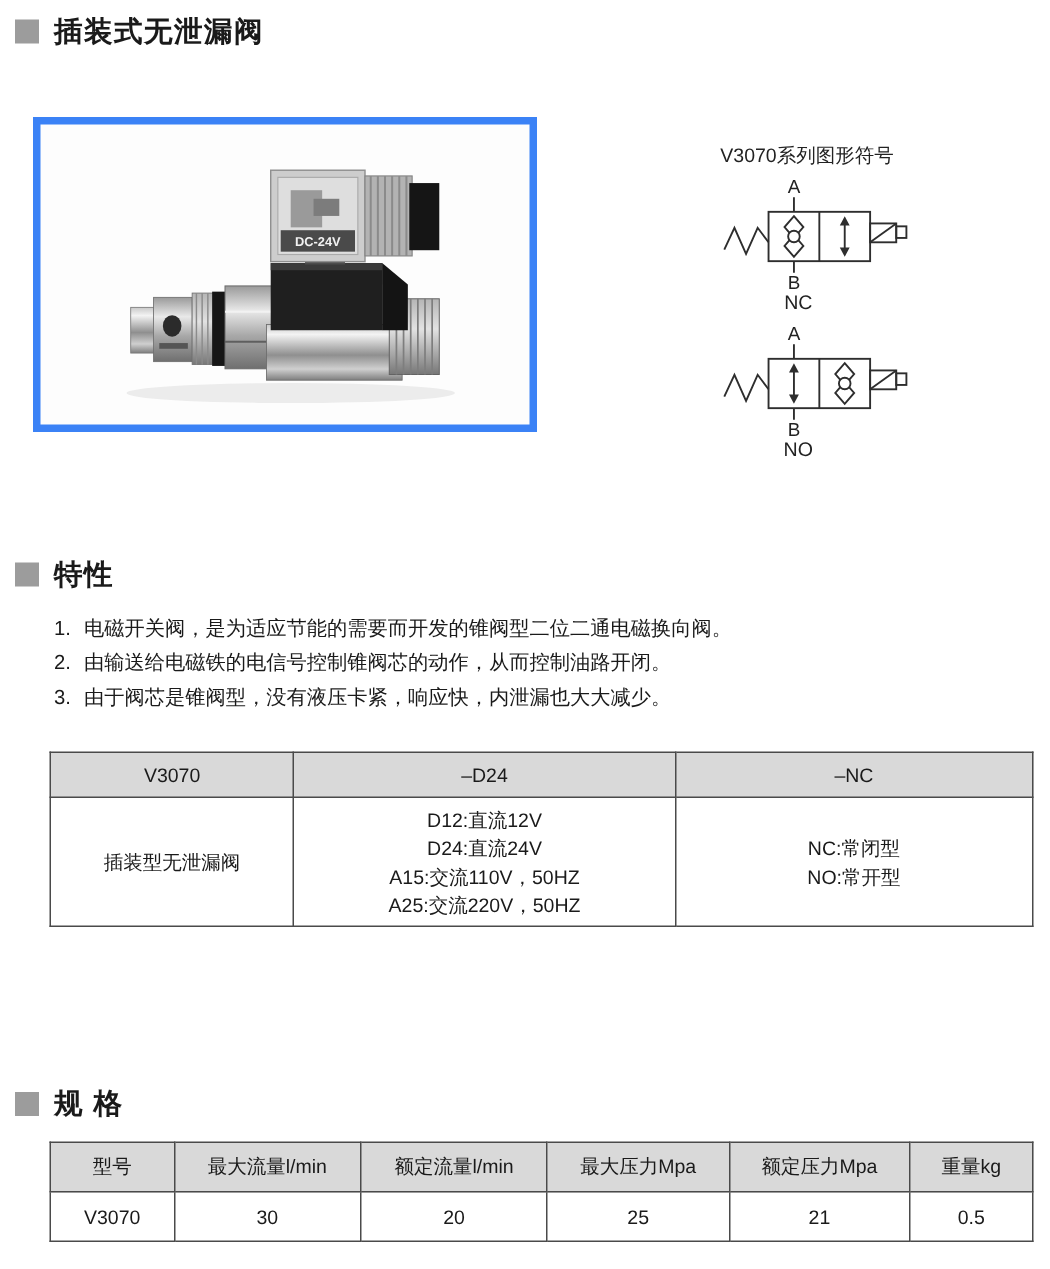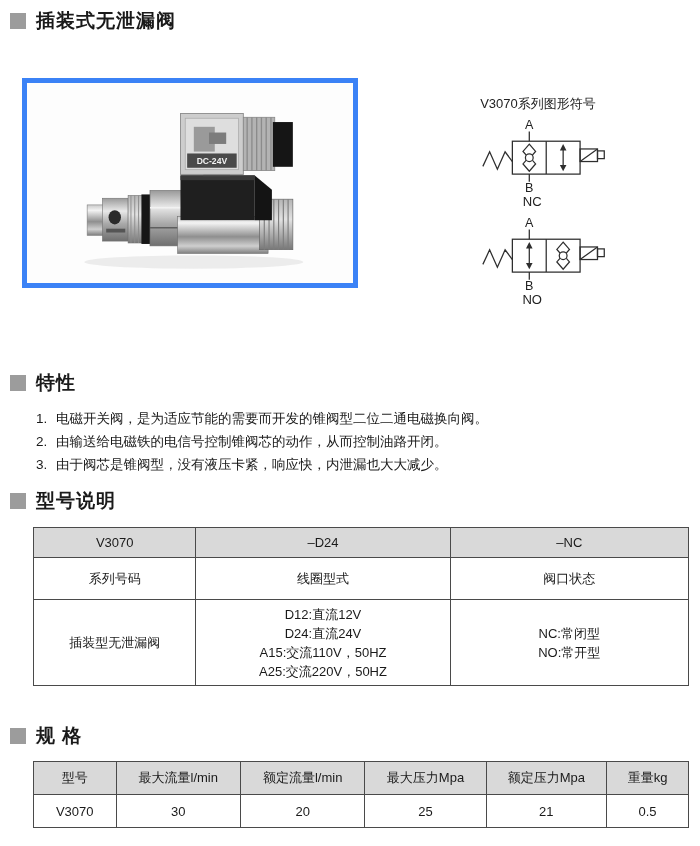--- a/index.html
+++ b/index.html
@@ -227,40 +227,31 @@
       <span class="feat-text">由输送给电磁铁的电信号控制锥阀芯的动作，从而控制油路开闭。</span>
     </div>
     <div class="feat-item">
       <span class="feat-num">3.</span>
       <span class="feat-text">由于阀芯是锥阀型，没有液压卡紧，响应快，内泄漏也大大减少。</span>
     </div>
   </div>
 </div>
 
 <div class="sec-model">
-  <div class="sec-head">
-    <span class="bullet"></span>
-    <h2>型号说明</h2>
-  </div>
   <table class="model-table">
     <colgroup>
         <col style="width:24.8%">
         <col style="width:38.8%">
         <col style="width:36.4%">
       </colgroup>
     <tbody>
       <tr class="r1 gray-row">
         <td>V3070</td>
         <td>–D24</td>
         <td>–NC</td>
-      </tr>
-      <tr class="r2">
-        <td>系列号码</td>
-        <td>线圈型式</td>
-        <td>阀口状态</td>
       </tr>
       <tr class="r3">
         <td>插装型无泄漏阀</td>
         <td>
           <div class="cell-lines">
             <div>D12:直流12V</div>
             <div>D24:直流24V</div>
             <div>A15:交流110V，50HZ</div>
             <div>A25:交流220V，50HZ</div>
           </div>

